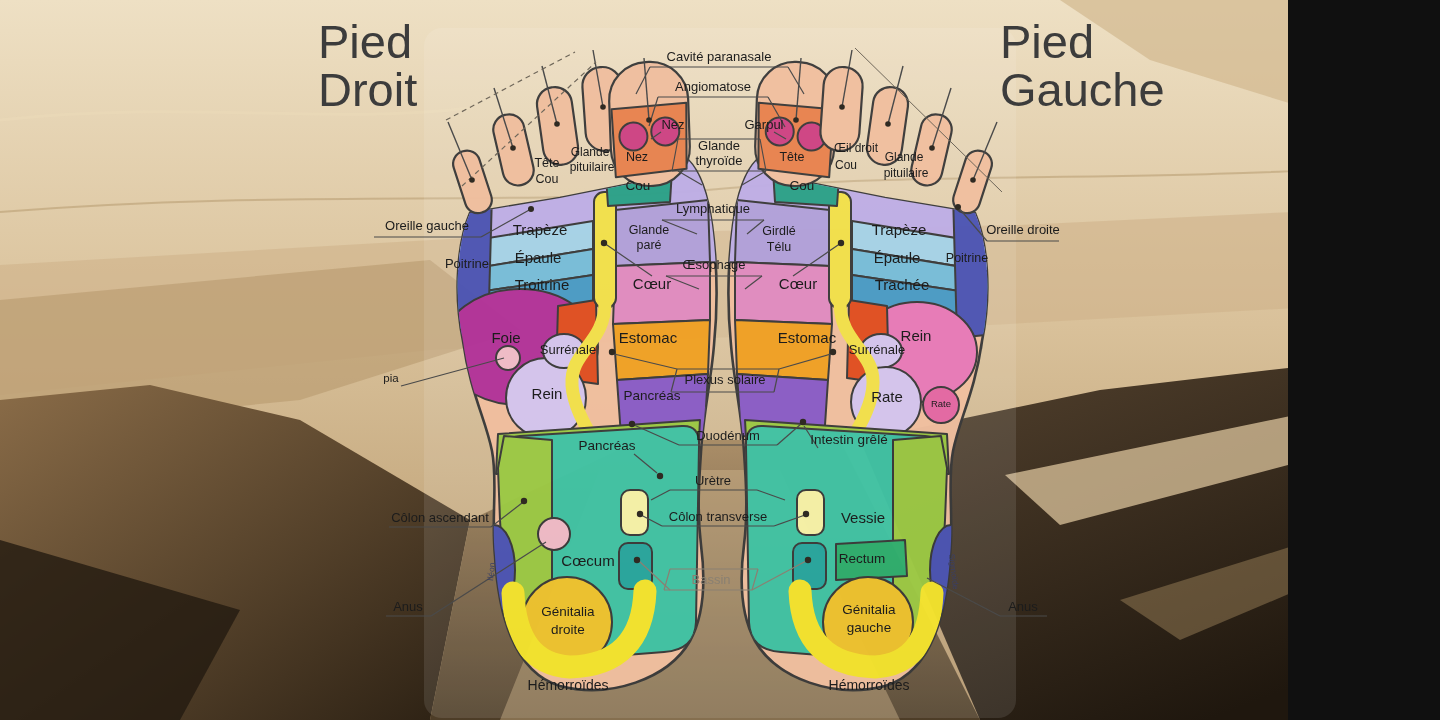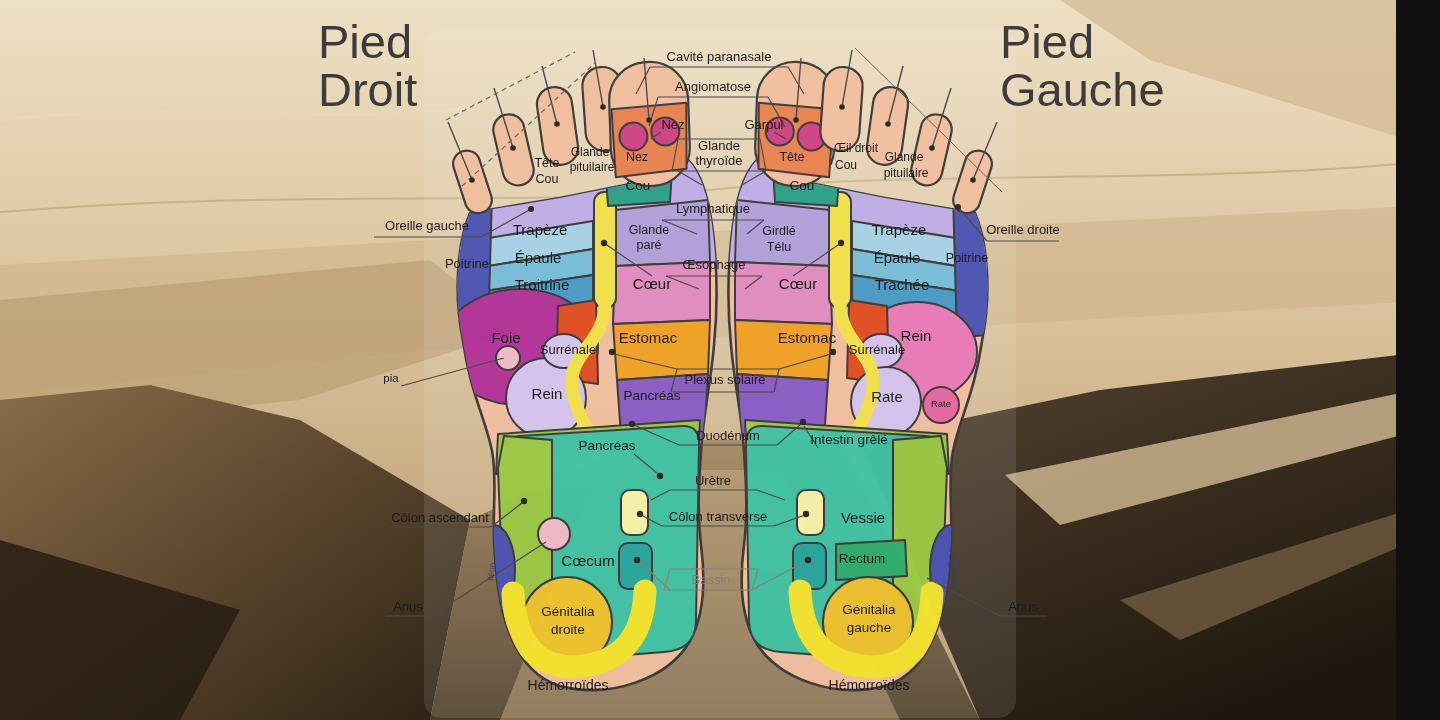--- a/index.html
+++ b/index.html
@@ -1,16 +1,16 @@
 <!DOCTYPE html>
 <html><head>
 <meta charset="utf-8">
 <style>
   html,body{margin:0;padding:0;background:#101010;}
-  #stage{position:relative;width:1396px;height:720px;overflow:hidden;}
+  #stage{position:relative;width:1288px;height:720px;overflow:hidden;}
   svg{display:block;width:1440px;height:720px;}
   text{font-family:"Liberation Sans","DejaVu Sans",sans-serif;}
   .sole{stroke:#3a3a3a;stroke-width:2.6;stroke-linejoin:round;}
   .zone{stroke:#3a3a3a;stroke-width:2;stroke-linejoin:round;}
   .toe{stroke:#3a3a3a;stroke-width:2.2;}
   .band{fill:none;stroke-linecap:round;}
   .title{font-size:47px;fill:#3c3c3c;}
 </style>
 </head>
 <body>

